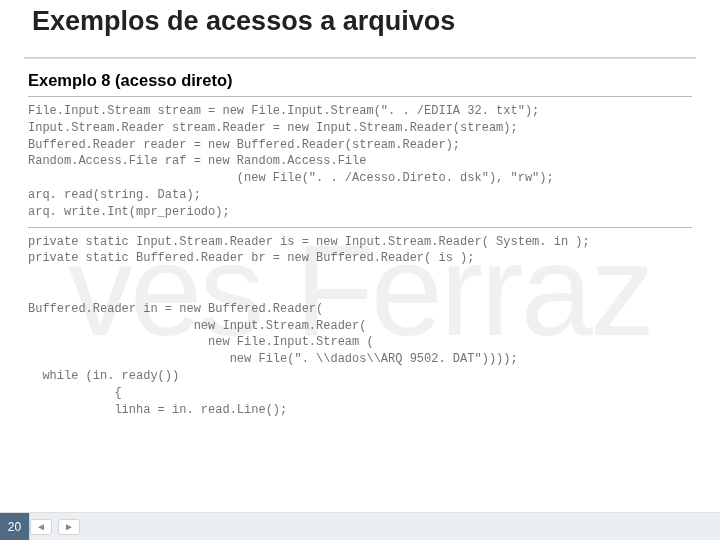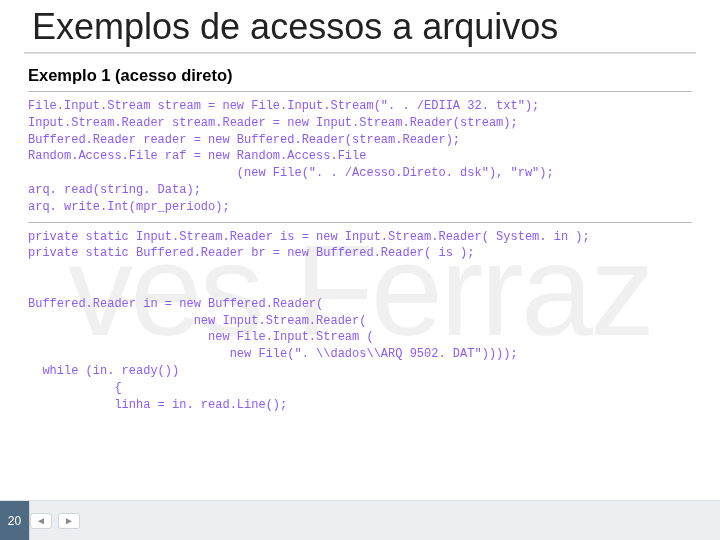--- a/index.html
+++ b/index.html
@@ -13,37 +13,37 @@
     font-size: 130px;
     font-weight: 300;
     color: rgba(0,0,0,0.06);
     letter-spacing: -3px;
     pointer-events: none;
     white-space: nowrap;
     z-index: 0;
     padding-top: 40px;
   }
   .content { position: relative; z-index: 1; padding: 6px 24px 0 24px; height: 100%; }
-  h1.title { font-size: 36px; font-weight: 400; color: #222; padding: 0 0 4px 8px; }
+  h1.title { font-size: 27px; font-weight: 700; color: #222; padding: 0 0 20px 8px; }
   .title-rule { height: 2px; background: linear-gradient(to bottom, #ccc, #ccc); margin-bottom: 6px; border-bottom: 1px solid #e0e0e0; }
   .body { padding: 2px 4px 0 4px; }
   h2.subhead { font-size: 16.5px; font-weight: 700; color: #000; margin: 4px 0 2px 0; }
   pre.code {
     font-family: "Courier New", Courier, monospace;
     font-size: 12px;
     line-height: 1.4;
     white-space: pre;
-    color: #8b5cf6;
+    color: #737373;
     margin: 0 0 4px 0;
   }
   .rule { height: 1px; background: #bbb; margin: 6px 0; }
   .footer {
     position: absolute;
     left: 0; right: 0; bottom: 0;
-    height: 40px;
+    height: 28px;
     background: #eceff2;
     border-top: 1px solid #dcdfe3;
     display: flex;
     align-items: center;
     z-index: 2;
   }
   .page-badge {
     width: 30px; height: 100%;
     background: #4f6b84;
     color: #fff;
@@ -75,21 +75,21 @@
 </head>
 <body>
 
 <div class="watermark">ves Ferraz</div>
 
 <div class="content">
   <h1 class="title">Exemplos de acessos a arquivos</h1>
   <div class="title-rule"></div>
 
   <div class="body">
-    <h2 class="subhead">Exemplo 1 (acesso direto)</h2>
+    <h2 class="subhead">Exemplo 8 (acesso direto)</h2>
     <div class="rule"></div>
     <pre class="code">File.Input.Stream stream = new File.Input.Stream(". . /EDIIA 32. txt");
 Input.Stream.Reader stream.Reader = new Input.Stream.Reader(stream);
 Buffered.Reader reader = new Buffered.Reader(stream.Reader);
 Random.Access.File raf = new Random.Access.File
                              (new File(". . /Acesso.Direto. dsk"), "rw");
 arq. read(string. Data);
 arq. write.Int(mpr_periodo);</pre>
 
     <div class="rule"></div>

